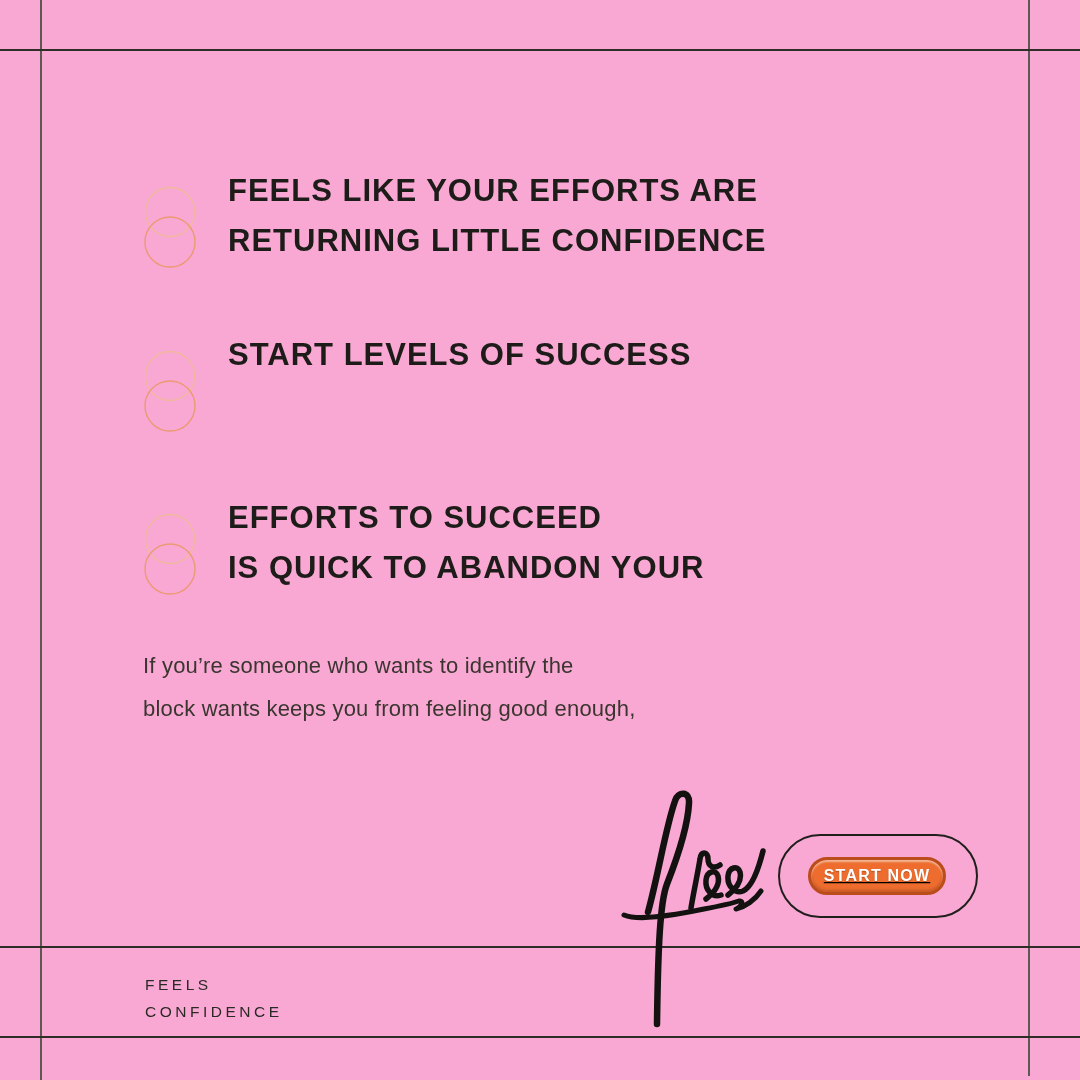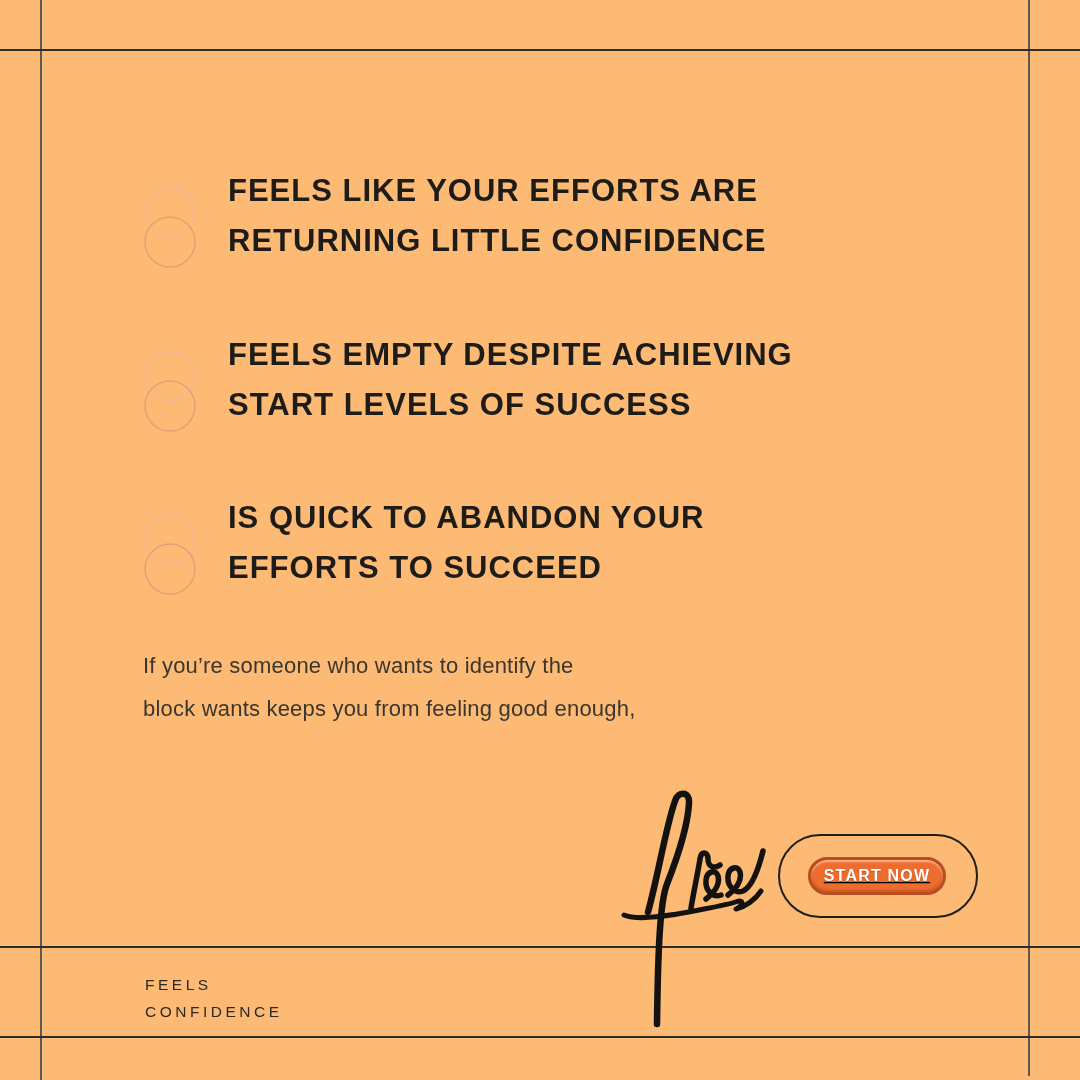--- a/index.html
+++ b/index.html
@@ -5,21 +5,21 @@
   * { margin: 0; padding: 0; box-sizing: border-box; }
   html, body { width: 1080px; height: 1080px; }
   body {
     font-family: "Liberation Sans", sans-serif;
     position: relative;
     overflow: hidden;
   }
   .canvas {
     position: absolute;
     width: 1080px; height: 1080px;
-    background: #fdba74;
+    background: #f9a8d4;
   }
   
   .vline { position: absolute; width: 2px; background: #5d5952; top: 0; }
   .vline.left  { left: 40px;  height: 1080px; }
   .vline.right { left: 1028px; height: 1076px; }
   .hline { position: absolute; left: 0; width: 1080px; height: 2px; background: #2f2d28; }
   .hline.h1 { top: 49px; }
   .hline.h2 { top: 946px; }
   .hline.h3 { top: 1036px; }
 
@@ -100,33 +100,32 @@
       <div>RETURNING LITTLE CONFIDENCE</div>
     </div>
   </div>
 
   <div class="bullet b2">
     <svg class="bullet-icon" width="52" height="84" viewBox="0 0 52 84">
       <circle cx="26" cy="26" r="24.5" fill="none" stroke="#f2b89e" stroke-width="1.4"></circle>
       <circle cx="26" cy="56" r="25" fill="none" stroke="#eb9a72" stroke-width="1.4"></circle>
     </svg>
     <div class="bullet-text">
-      <div>FEELS EMPTY DESPITE ACHIEVING</div>
       <div>START LEVELS OF SUCCESS</div>
     </div>
   </div>
 
   <div class="bullet b3">
     <svg class="bullet-icon" width="52" height="84" viewBox="0 0 52 84">
       <circle cx="26" cy="26" r="24.5" fill="none" stroke="#f2b89e" stroke-width="1.4"></circle>
       <circle cx="26" cy="56" r="25" fill="none" stroke="#eb9a72" stroke-width="1.4"></circle>
     </svg>
     <div class="bullet-text">
+      <div>EFFORTS TO SUCCEED</div>
       <div>IS QUICK TO ABANDON YOUR</div>
-      <div>EFFORTS TO SUCCEED</div>
     </div>
   </div>
 
   <div class="paragraph">
     <div>If you’re someone who wants to identify the</div>
     <div>block wants keeps you from feeling good enough,</div>
   </div>
 
   <svg class="free-script" width="170" height="245" viewBox="0 0 170 245" role="img" aria-label="free">
     <g fill="none" stroke="#141210" stroke-linecap="round" stroke-linejoin="round">

